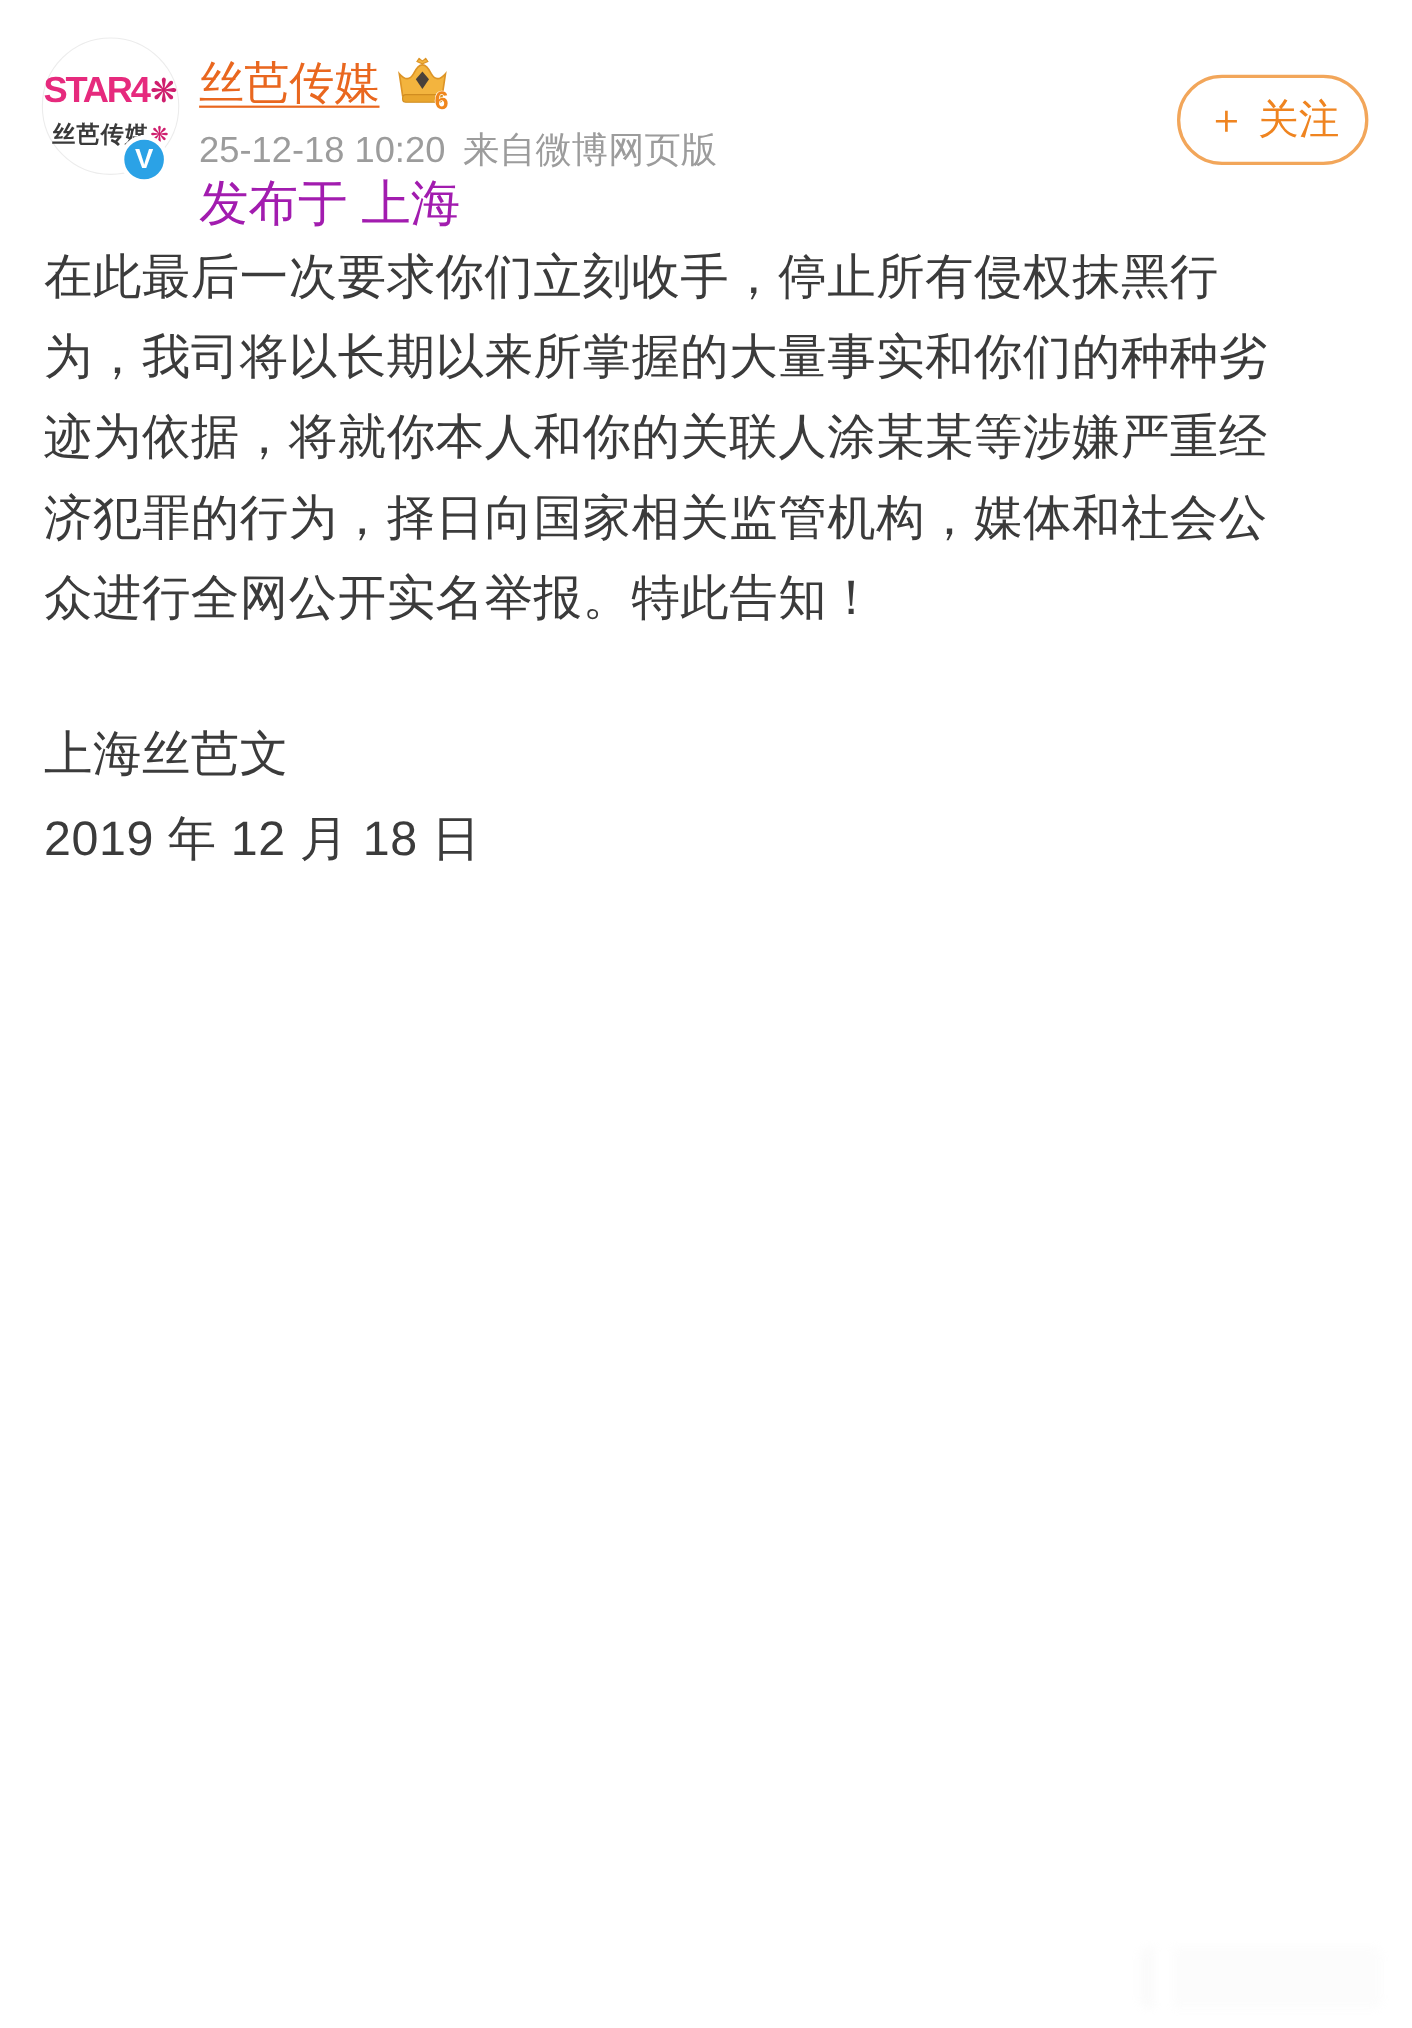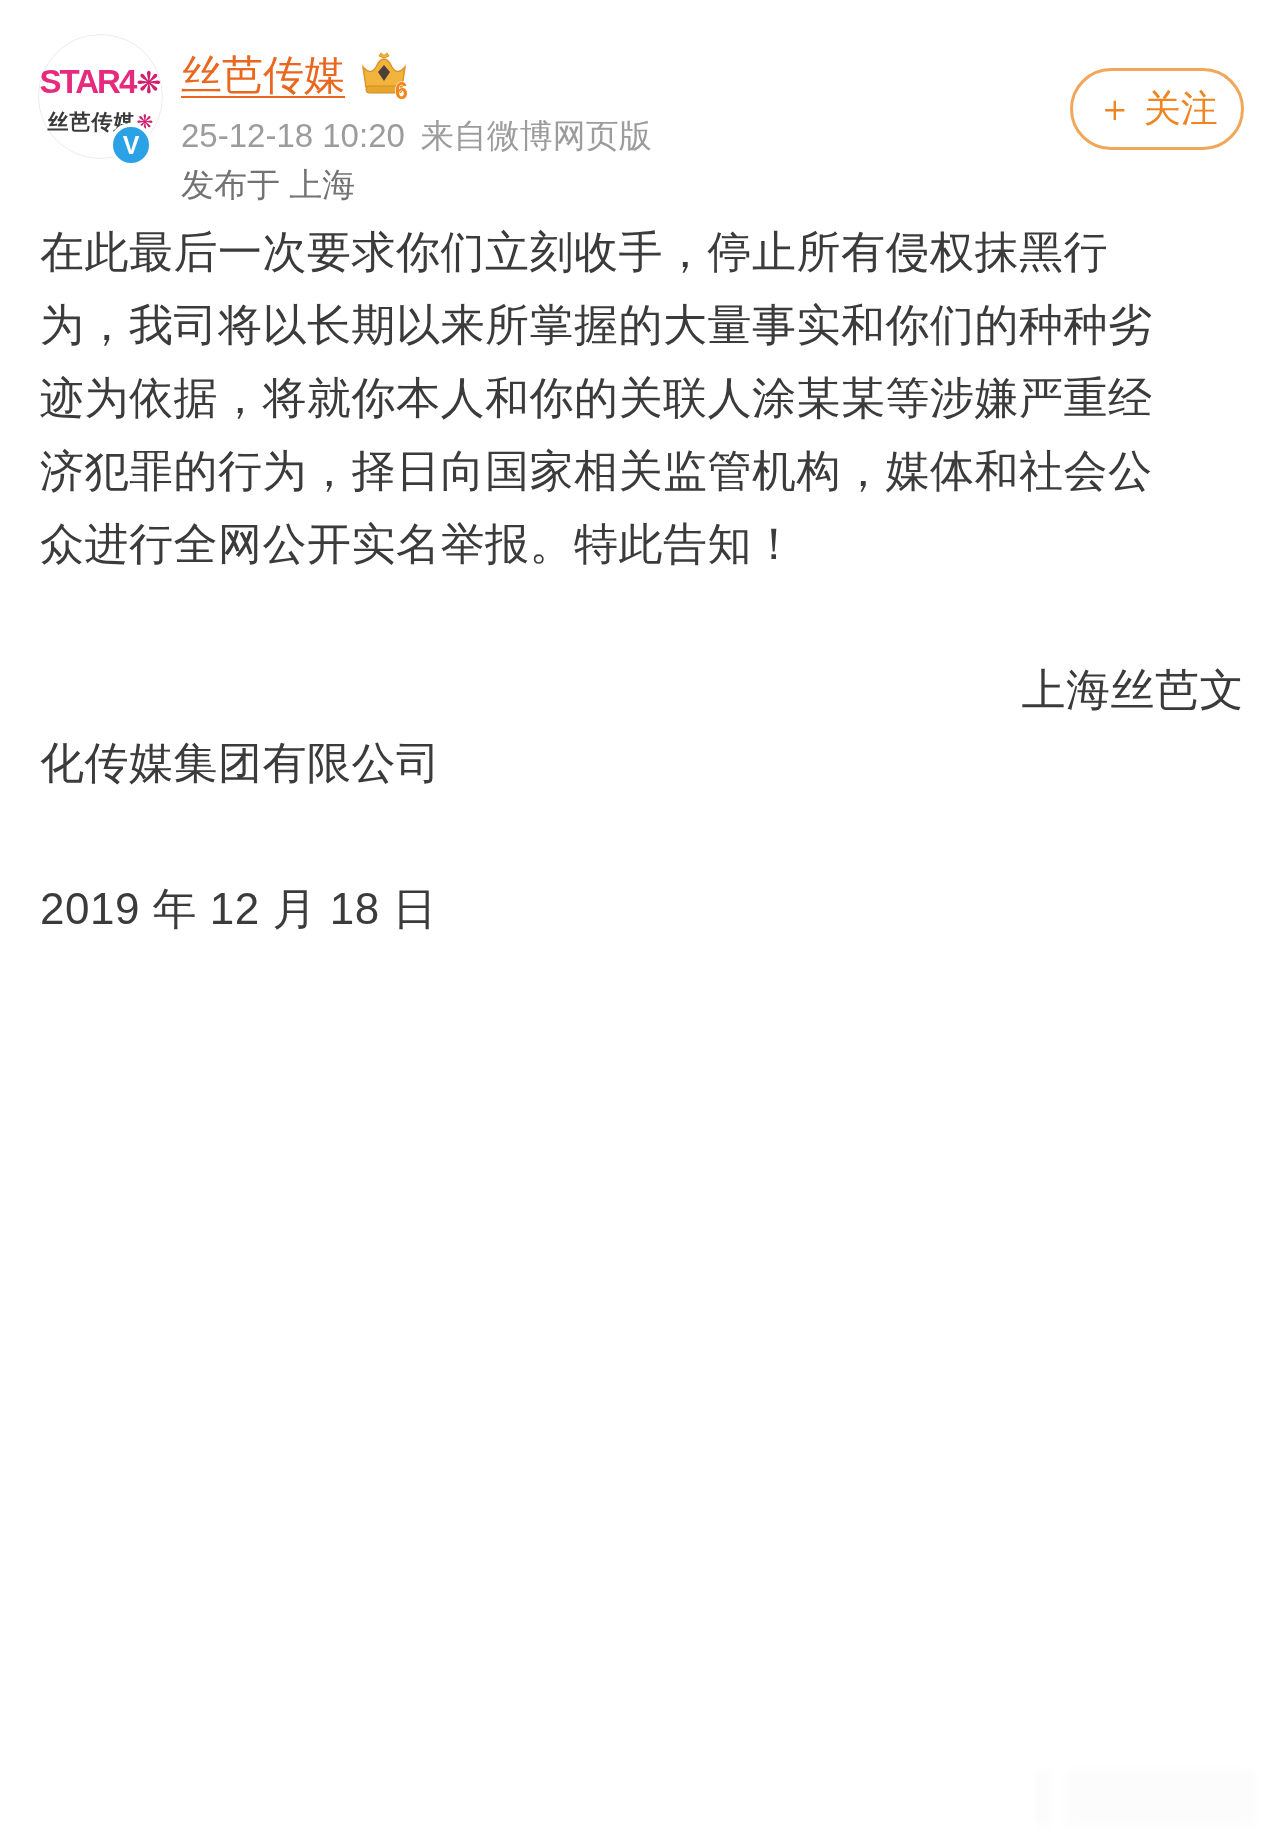--- a/index.html
+++ b/index.html
@@ -29,37 +29,37 @@
   .header-text { position:absolute; left:181px; top:50px; }
   .username-row { display:flex; align-items:center; }
   .username {
     font-size:41px; color:#e9671f; line-height:50px;
     text-decoration:underline; text-decoration-thickness:2px; text-underline-offset:7px;
   }
   .vip-badge { margin-left:14px; width:50px; height:50px; position:relative; top:2px; }
 
   .meta-line { margin-top:16px; font-size:33px; color:#9c9c9c; line-height:40px; white-space:nowrap; }
   .meta-source { margin-left:16px; }
-  .location-line { margin-top:9px; font-size:33px; color:#737373; line-height:40px; }
+  .location-line { margin-top:9px; font-size:45px; color:#a21caf; line-height:40px; }
 
   .follow-btn {
     position:absolute; right:40px; top:68px; width:174px; height:82px;
     border:3px solid #f2a65a; border-radius:44px; background:#ffffff;
     color:#ef8420; font-size:37px; display:flex; align-items:center; justify-content:center;
     box-sizing:border-box; cursor:pointer;
   }
 
   
   .content {
     position:absolute; left:40px; right:40px; top:215px;
     color:#3b3b3b; font-size:44px; line-height:73px; letter-spacing:0.5px;
   }
   .title      { margin:0 0 73px 0; }
   .para       { margin:0 0 73px 0; white-space:pre-line; }
-  .sig-right  { text-align:right; margin:0; }
+  .sig-right  { margin:0;font-family:Liberation Mono, monospace; }
   .sig-left   { text-align:left; margin:0 0 73px 0; }
   .date-line  { margin:0; }
 
   
   .watermark {
     position:absolute; right:28px; bottom:18px; width:220px; height:56px;
     background:linear-gradient(90deg,#d9d9d9 0 14px, transparent 14px 30px,
                #e3e3e3 30px 100%, transparent 100%);
     opacity:0.10; filter:blur(4px); border-radius:8px;
   }
@@ -98,19 +98,18 @@
 
   <div class="follow-btn">＋ 关注</div>
 
   <div class="content">
     <p class="para">在此最后一次要求你们立刻收手，停止所有侵权抹黑行
 为，我司将以长期以来所掌握的大量事实和你们的种种劣
 迹为依据，将就你本人和你的关联人涂某某等涉嫌严重经
 济犯罪的行为，择日向国家相关监管机构，媒体和社会公
 众进行全网公开实名举报。特此告知！</p>
     <p class="sig-right">上海丝芭文</p>
-    <p class="sig-left">化传媒集团有限公司</p>
     <p class="date-line">2019 年 12 月 18 日</p>
   </div>
 
   <div class="watermark"></div>
 
 </div>
 
 </body></html>

